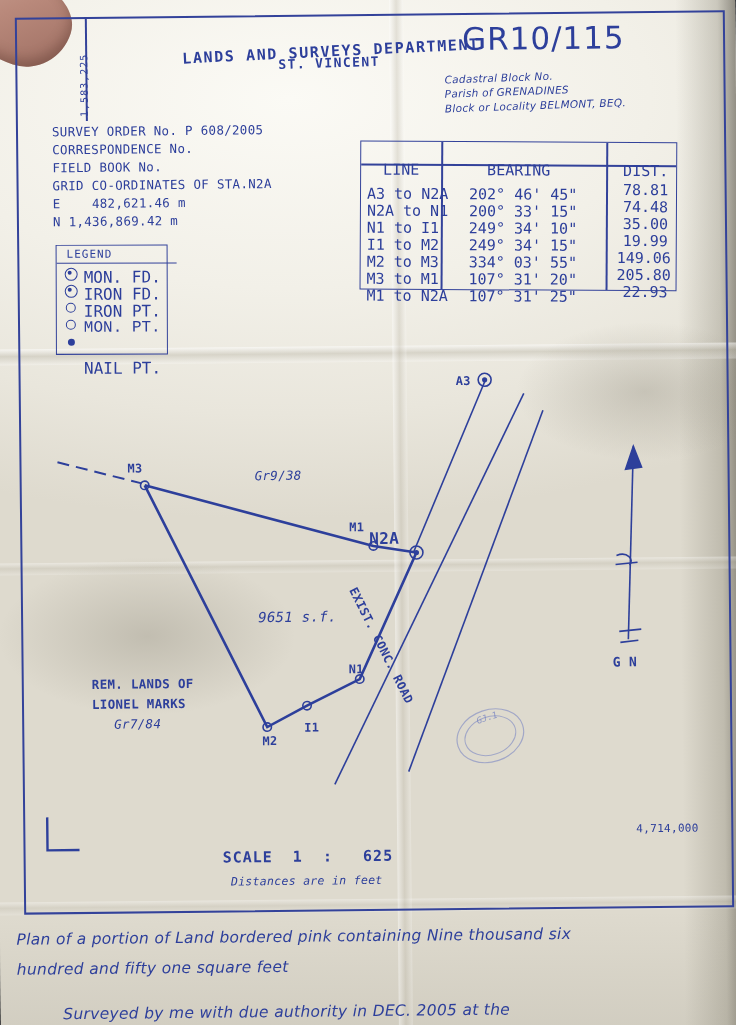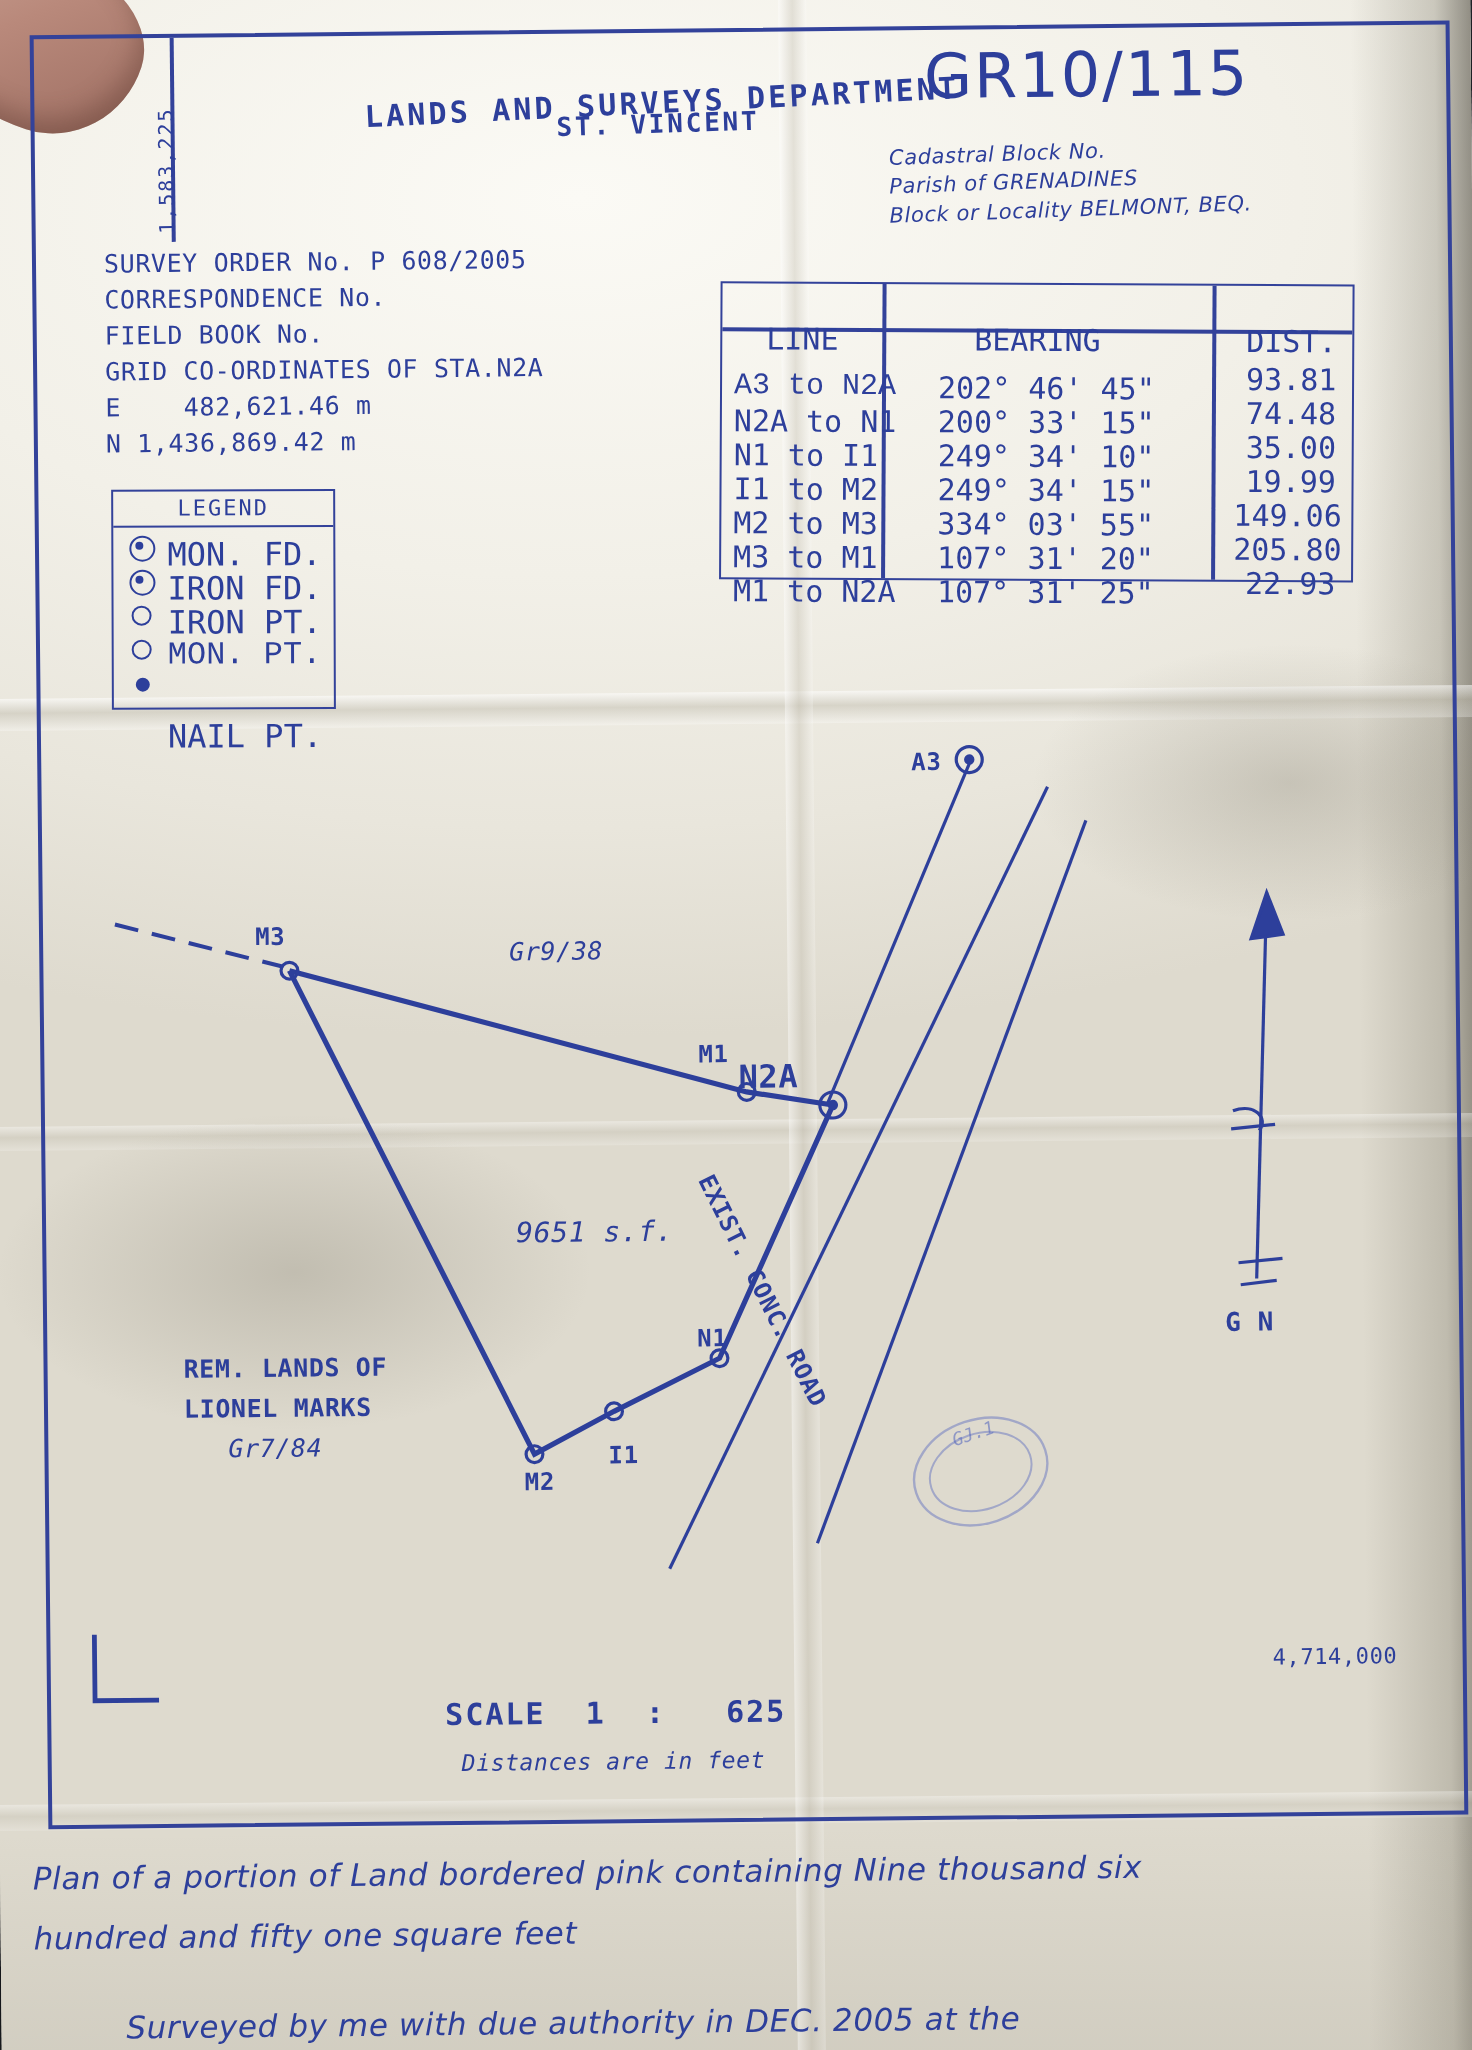--- a/index.html
+++ b/index.html
@@ -153,22 +153,23 @@
     left: 52px;
     top: 240px;
     width: 110px;
     height: 108px;
     border: 1.5px solid #33429a;
     transform: rotate(0.4deg);
   }
   .legend-hdr {
     position: absolute; left: 0; top: 0; width: 100%; height: 17px;
     border-bottom: 1.5px solid #33429a;
-    font-size: 11px; text-align: center; line-height: 17px; color: #2d3f9b;
+    font-size: 11px; line-height: 17px; color: #2d3f9b;
     letter-spacing: 1px;
+    padding-left: 10px;
   }
   .legend-row { position: absolute; left: 8px; font-size: 16px; color: #2d3f9b; white-space: pre; }
   .sym { position: absolute; left: 0; width: 11px; height: 11px; }
   .sym-mon-fd { border: 1.5px solid #2d3f9b; border-radius: 50%; }
   .sym-mon-fd:after { content:""; position:absolute; left:2.2px; top:2.2px; width:4.2px; height:4.2px; background:#2d3f9b; border-radius:50%; }
   .sym-open { border: 1.5px solid #2d3f9b; border-radius: 50%; }
   .sym-filled { background: #2d3f9b; border-radius: 50%; width: 7px; height: 7px; margin: 2px; }
 
   svg.draw { position: absolute; left: 0; top: 0; width: 726px; height: 1020px; overflow: visible; }
 
@@ -253,23 +254,23 @@
 
     <div class="tbl">
       <div class="tbl-hdr-line"></div>
       <div class="tbl-v1"></div>
       <div class="tbl-v2"></div>
 
       <div class="cellL" style="left:22px; top:5px;">LINE</div>
       <div class="cellL" style="left:126px; top:5px;">BEARING</div>
       <div class="cellL" style="left:262px; top:5px;">DIST.</div>
 
-      <div class="cellL" style="left:6px;  top:29px;font-family:Liberation Mono, monospace;">A3 to N2A</div>
+      <div class="cellL" style="left:6px;  top:29px;">A3 to N2A</div>
       <div class="cellL" style="left:108px; top:29px;">202° 46' 45"</div>
-      <div class="cellL" style="left:262px; top:24px;">93.81</div>
+      <div class="cellL" style="left:262px; top:24px;">78.81</div>
 
       <div class="cellL" style="left:6px;  top:46px;">N2A to N1</div>
       <div class="cellL" style="left:108px; top:46px;">200° 33' 15"</div>
       <div class="cellL" style="left:262px; top:41px;">74.48</div>
 
       <div class="cellL" style="left:6px;  top:63px;">N1 to I1</div>
       <div class="cellL" style="left:108px; top:63px;">249° 34' 10"</div>
       <div class="cellL" style="left:262px; top:58px;">35.00</div>
 
       <div class="cellL" style="left:6px;  top:80px;">I1 to M2</div>

